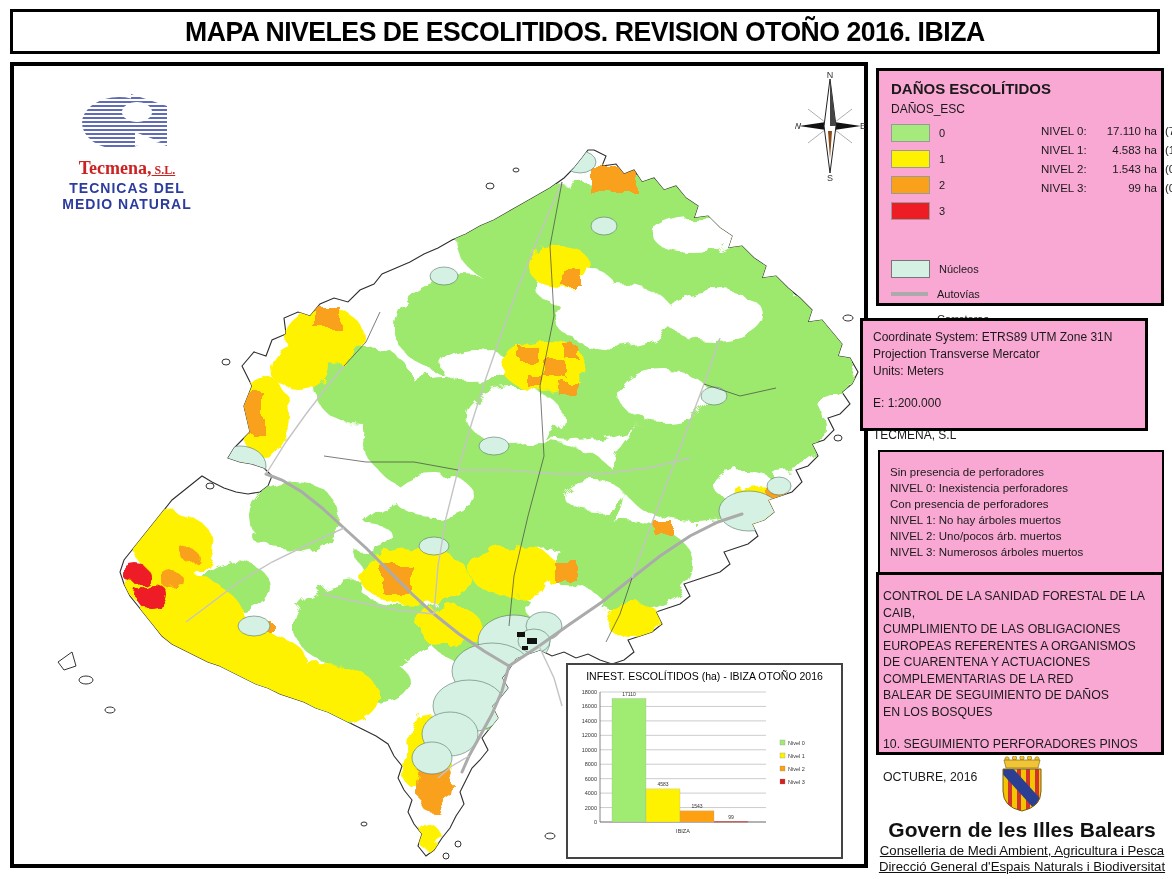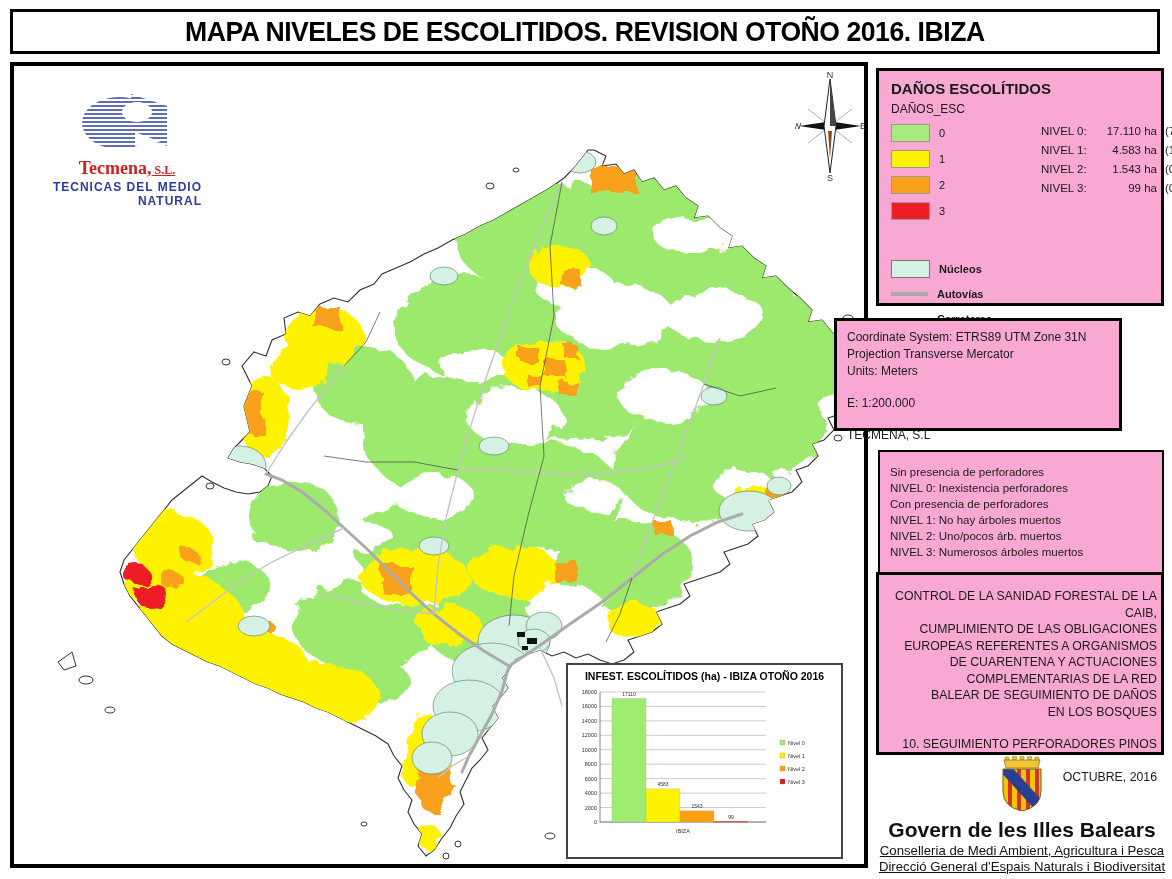--- a/index.html
+++ b/index.html
@@ -19,42 +19,42 @@
   .lp-body{position:relative;margin-top:4px;height:128px;}
   .lp-row{display:flex;align-items:center;height:26px;}
   .swatch{width:37px;height:16px;display:inline-block;border:1px solid #999;}
   .lp-lab{font-size:11px;margin-left:9px;}
   .lp-stats{position:absolute;left:102px;top:2px;font-size:11.5px;line-height:19px;white-space:nowrap;}
   .stat-row{display:flex;}
   .stat-l{width:52px;margin-left:48px;}
   .stat-ha{width:64px;text-align:right;}
   .stat-p{margin-left:8px;}
   .lp-other{margin-top:8px;}
-  .lp-other .lp-row{height:25px;font-weight:bold;}
+  .lp-other .lp-row{height:25px;}
   .sw-nucleos{width:37px;height:16px;border:1px solid #777;display:inline-block;}
   .sw-line{width:37px;height:4px;display:inline-block;}
   .sw-line2{width:37px;height:2px;display:inline-block;}
   .sw-tm{width:37px;height:16px;border:2px solid #000;background:#fff;display:inline-block;box-sizing:border-box;}
-  .coord-box{left:834px;top:318px;width:288px;height:113px;padding:8px 10px;font-size:12px;line-height:17px;}
+  .coord-box{left:860px;top:318px;width:288px;height:113px;padding:8px 10px;font-size:12px;line-height:17px;}
   .levels-box{left:878px;top:450px;width:286px;height:137px;border-width:2px;padding:12px 10px;font-size:11.5px;line-height:16px;}
-  .control-box{left:876px;top:572px;width:288px;height:183px;padding:13px 4px;text-align:right;font-size:12.3px;line-height:16.5px;}
+  .control-box{left:876px;top:572px;width:288px;height:183px;padding:13px 4px;text-align:left;font-size:12.3px;line-height:16.5px;}
   .control-sub{margin-top:16px;font-size:12.3px;}
   .control-date{margin-top:16px;font-size:12.3px;}
   .govern{position:absolute;left:876px;top:756px;width:292px;height:116px;text-align:center;color:#111;}
   .gov-title{font-size:21px;font-weight:bold;margin-top:2px;letter-spacing:0px;}
   .gov-line{font-size:13.2px;margin-top:1px;text-decoration:underline;}
   
   .inset-chart{position:absolute;left:552px;top:597px;width:277px;height:196px;background:#fff;
                border:2px solid #444;box-sizing:border-box;}
-  .ic-title{font-size:10.5px;font-weight:bold;text-align:center;padding-top:5px;color:#000;}
+  .ic-title{font-size:10.5px;font-weight:normal;text-align:center;padding-top:5px;color:#000;}
   
   .tecmena{position:absolute;left:38px;top:24px;width:150px;height:100px;text-align:center;}
   .tec-name{font-family:"Liberation Serif",serif;color:#cc2222;font-size:18px;font-weight:bold;margin-top:2px;}
   .tec-name .sl{font-size:12px;text-decoration:underline;}
-  .tec-tag{color:#2b3c9e;font-size:12px;font-weight:bold;letter-spacing:1px;margin-top:1px;text-align:right;}
+  .tec-tag{color:#2b3c9e;font-size:14px;font-weight:bold;letter-spacing:1px;margin-top:1px;}
   .compass{position:absolute;left:781px;top:5px;}
 </style>
 </head>
 <body>
 
 <div class="page">
 
   <div class="titlebar">
     <span class="t">MAPA NIVELES DE ESCOLITIDOS. REVISION OTOÑO 2016. IBIZA</span>
   </div>

